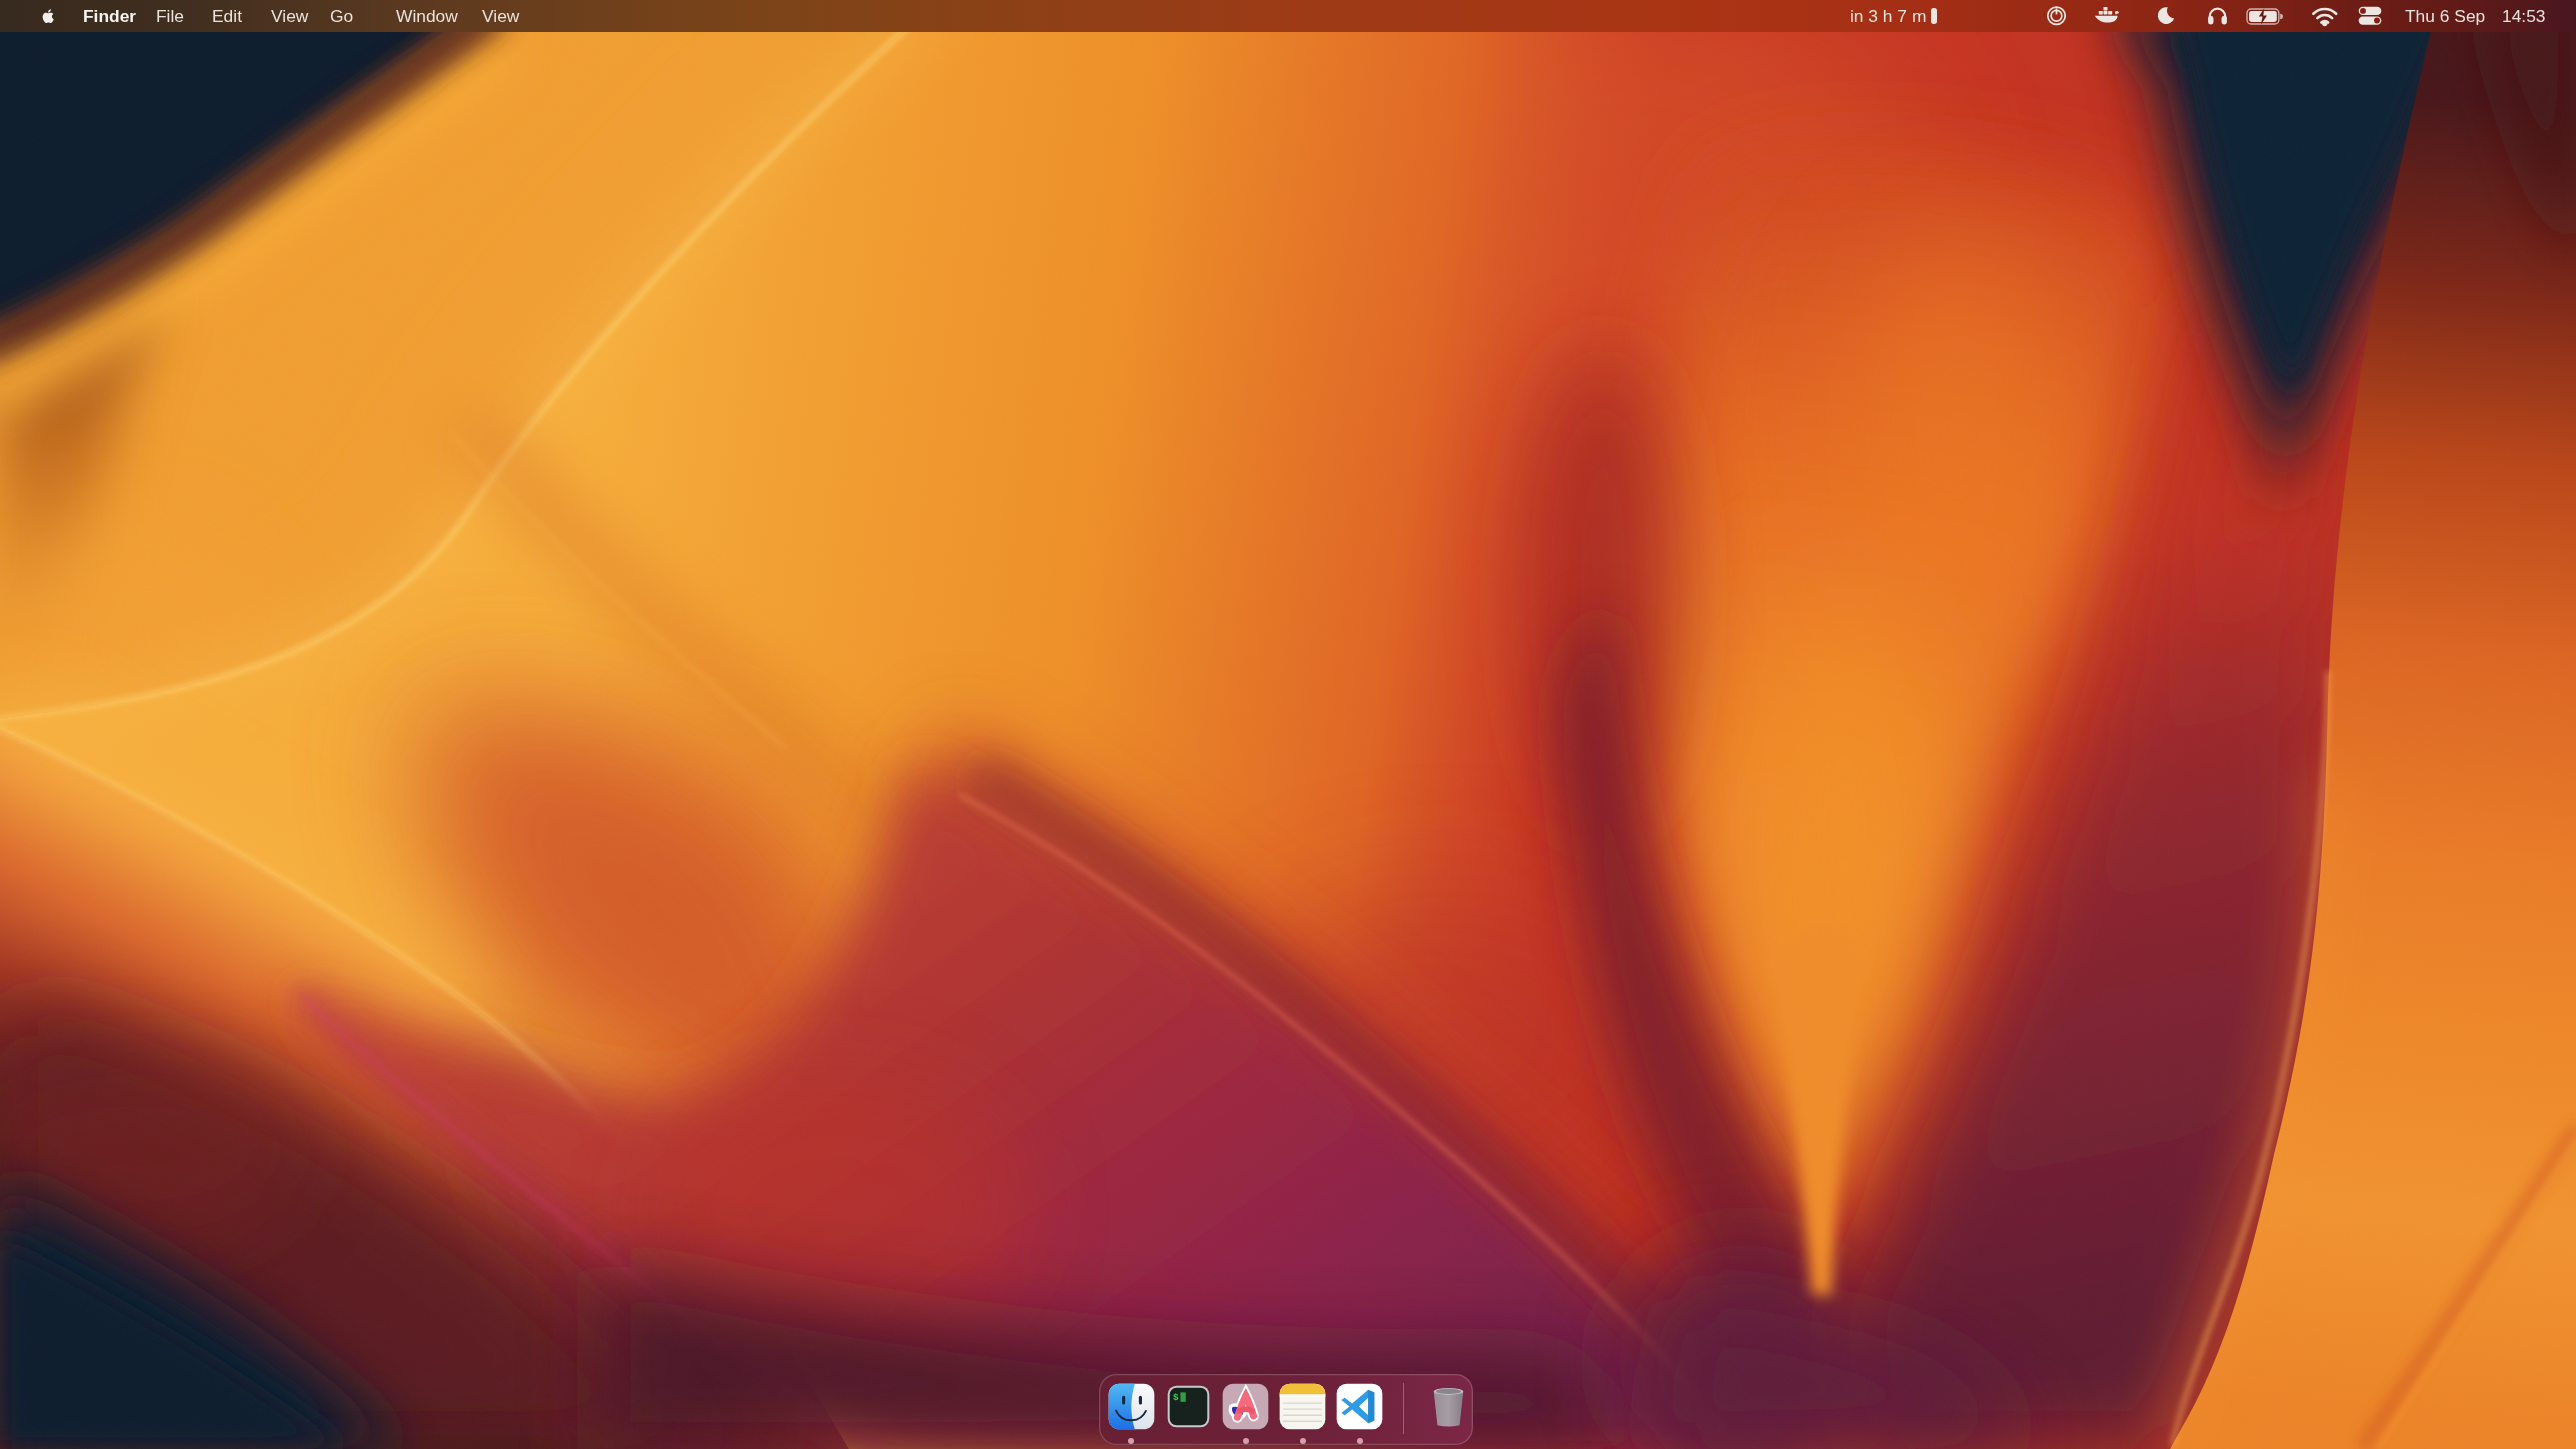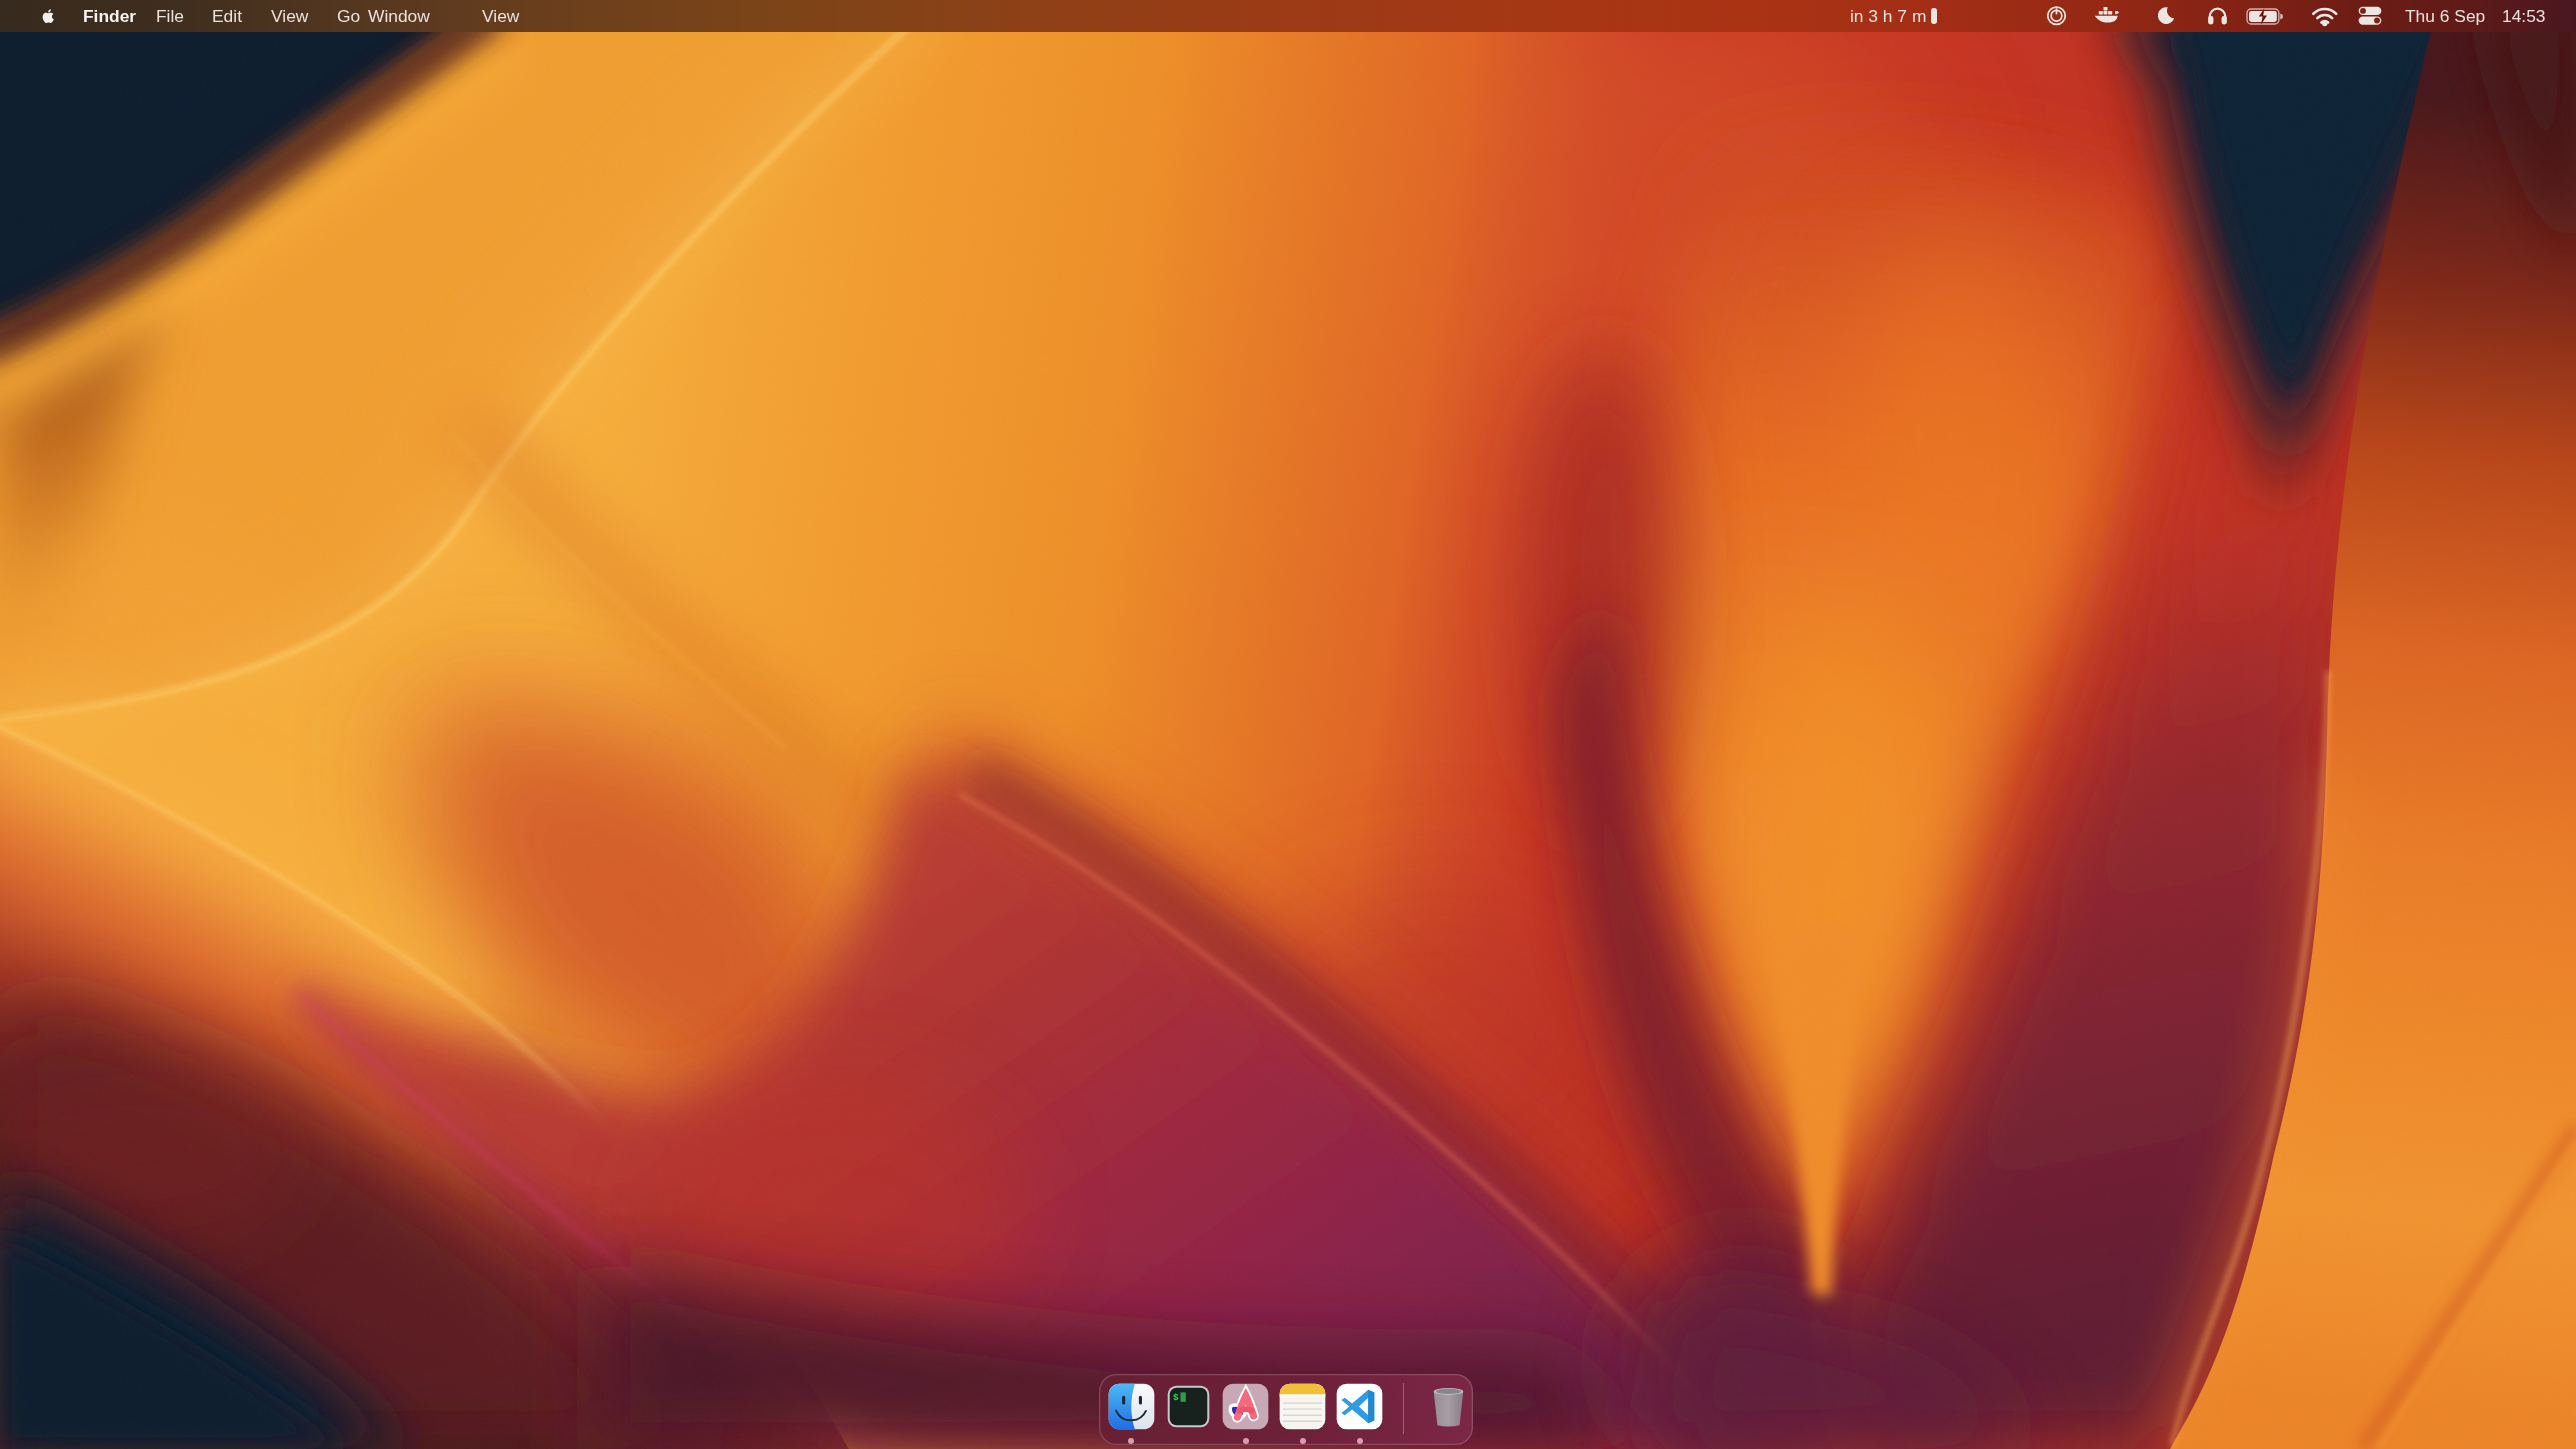--- a/index.html
+++ b/index.html
@@ -200,22 +200,22 @@
 </svg>
 
 <div id="menubar"></div>
 <svg style="position:fixed;left:38px;top:6px" width="20" height="20" viewBox="0 0 30 30">
   <path fill="#f2efec" d="M20.8 15.9c0-2.6 2.1-3.8 2.2-3.9-1.2-1.8-3.1-2-3.7-2-1.6-.2-3.1.9-3.9.9-.8 0-2-.9-3.4-.9-1.7 0-3.3 1-4.2 2.6-1.8 3.1-.5 7.7 1.3 10.2.9 1.2 1.9 2.6 3.2 2.6 1.3-.1 1.8-.8 3.4-.8 1.6 0 2 .8 3.4.8 1.4 0 2.3-1.3 3.1-2.5 1-1.4 1.4-2.8 1.4-2.9-.1 0-2.8-1.1-2.8-4.1zM18.2 8.2c.7-.9 1.2-2.1 1.1-3.3-1 0-2.3.7-3 1.6-.7.8-1.2 2-1.1 3.2 1.1.1 2.3-.6 3-1.5z"></path>
 </svg>
 <span class="mtx bold" style="left:83px">Finder</span>
 <span class="mtx" style="left:156px">File</span>
 <span class="mtx" style="left:212px">Edit</span>
 <span class="mtx" style="left:271px">View</span>
-<span class="mtx" style="left:337px">Go</span>
-<span class="mtx" style="left:368px">Window</span>
+<span class="mtx" style="left:330px">Go</span>
+<span class="mtx" style="left:396px">Window</span>
 <span class="mtx" style="left:482px">View</span>
 
 <div style="position:fixed;left:1931px;top:8px;width:6px;height:16px;border-radius:2.7px;background:#ece5e2"></div>
 <span class="mtx" style="left:1850px">in 3 h 7 m</span>
 <svg style="position:fixed;left:2045px;top:5.4px" width="23" height="21.5" viewBox="0 0 34 32">
   <circle cx="17" cy="16" r="13" fill="none" stroke="#ece5e2" stroke-width="2.6"></circle>
   <circle cx="17" cy="16" r="8" fill="none" stroke="#ece5e2" stroke-width="2.6"></circle>
   <rect x="15.7" y="5" width="2.6" height="9" fill="#ece5e2"></rect>
 </svg>
 <svg style="position:fixed;left:2092px;top:5.4px" width="31" height="21.5" viewBox="0 0 46 32">

